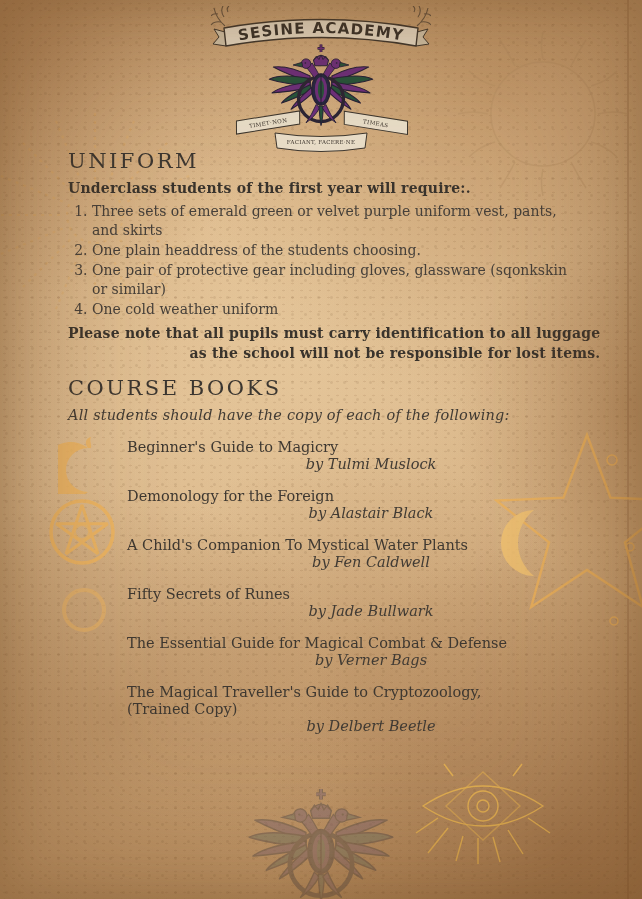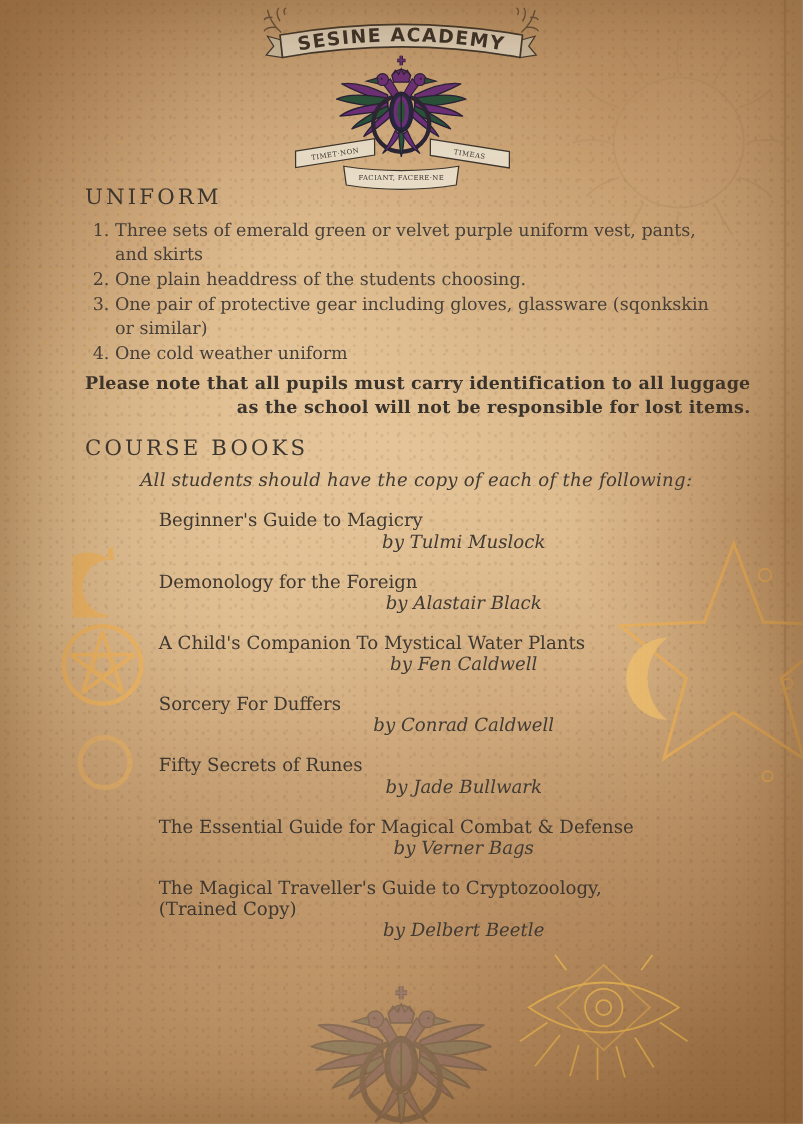--- a/index.html
+++ b/index.html
@@ -24,27 +24,27 @@
   .page::after{ 
     content:"";position:absolute;inset:0;z-index:6;pointer-events:none;
     box-shadow: inset 0 0 140px 25px rgba(105,62,25,0.45), inset 0 0 36px 8px rgba(120,80,40,0.22);
   }
   .crease{position:absolute;left:627px;top:0;width:2px;height:899px;background:rgba(110,70,35,.22);z-index:1;}
   .deco{position:absolute;z-index:1;}
   .watermark{position:absolute;left:246px;top:788px;width:150px;height:117px;z-index:1;
     filter:grayscale(.72) brightness(1.45) contrast(.85);opacity:.40;}
   .header-art{position:absolute;left:211px;top:6px;width:220px;height:155px;z-index:2;}
   .content{position:absolute;left:68px;top:150px;width:530px;z-index:3;}
-  h1{font-size:17px;font-weight:normal;letter-spacing:2.5px;color:#3b3630;margin:0 0 8px 0;line-height:1.05;}
+  h1{font-size:21px;font-weight:normal;letter-spacing:2.5px;color:#3b3630;margin:0 0 8px 0;line-height:1.05;}
   h1.cb{margin-top:14px;}
   .bold-line{font-weight:bold;font-size:14px;letter-spacing:.2px;color:#39332c;white-space:pre-line;width:max-content;max-width:none;}
   ol{margin:6px 0 0 0;padding-left:24px;font-size:14px;line-height:19px;}
   ol li{white-space:pre-line;margin:0 0 1px 0;}
   .note{margin-top:5px;line-height:19.5px;text-align:right;}
-  .intro-italic{font-style:italic;font-size:14.5px;letter-spacing:.2px;margin-top:7px;color:#413b34;text-align:center;}
+  .intro-italic{font-style:italic;font-size:14.5px;letter-spacing:.2px;margin-top:7px;color:#413b34;}
   .books{margin:16px 0 0 59px;font-size:14.5px;}
   .book{margin-bottom:15px;line-height:17px;}
   .book-title{white-space:pre-line;color:#3e3831;}
   .book-author{font-style:italic;margin-left:17px;color:#413b34;text-align:center;}
   svg text{font-family:"DejaVu Serif","Liberation Serif",serif;}
 </style>
 </head>
 <body>
 
 <svg width="0" height="0" style="position:absolute" aria-hidden="true">
@@ -231,20 +231,21 @@
       <text x="165" y="119" font-size="5.5" text-anchor="middle" fill="#3a332c" letter-spacing=".4">TIMEAS</text>
     </g>
     <g>
       <path d="M64,127 Q110,134 156,127 L154,142 Q110,149 66,142 Z" fill="#eadfca" stroke="#3c362e" stroke-width="1"></path>
       <text x="110" y="138" font-size="5.5" text-anchor="middle" fill="#3a332c" letter-spacing=".3">FACIANT, FACERE·NE</text>
     </g>
   </svg>
 
   <div class="content">
     <h1>UNIFORM</h1>
+    <div class="bold-line">Underclass students of the first year will require:.</div>
     <ol>
       <li>Three sets of emerald green or velvet purple uniform vest, pants,
 and skirts</li>
       <li>One plain headdress of the students choosing.</li>
       <li>One pair of protective gear including gloves, glassware (sqonkskin
 or similar)</li>
       <li>One cold weather uniform</li>
     </ol>
     <div class="bold-line note">Please note that all pupils must carry identification to all luggage
 as the school will not be responsible for lost items.</div>
@@ -259,24 +260,20 @@
       </div>
       <div class="book">
         <div class="book-title">Demonology for the Foreign</div>
         <div class="book-author">by Alastair Black</div>
       </div>
       <div class="book">
         <div class="book-title">A Child's Companion To Mystical Water Plants</div>
         <div class="book-author">by Fen Caldwell</div>
       </div>
       <div class="book">
-        <div class="book-title">Sorcery For Duffers</div>
-        <div class="book-author">by Conrad Caldwell</div>
-      </div>
-      <div class="book">
         <div class="book-title">Fifty Secrets of Runes</div>
         <div class="book-author">by Jade Bullwark</div>
       </div>
       <div class="book">
         <div class="book-title">The Essential Guide for Magical Combat &amp; Defense</div>
         <div class="book-author">by Verner Bags</div>
       </div>
       <div class="book">
         <div class="book-title">The Magical Traveller's Guide to Cryptozoology,
 (Trained Copy)</div>

